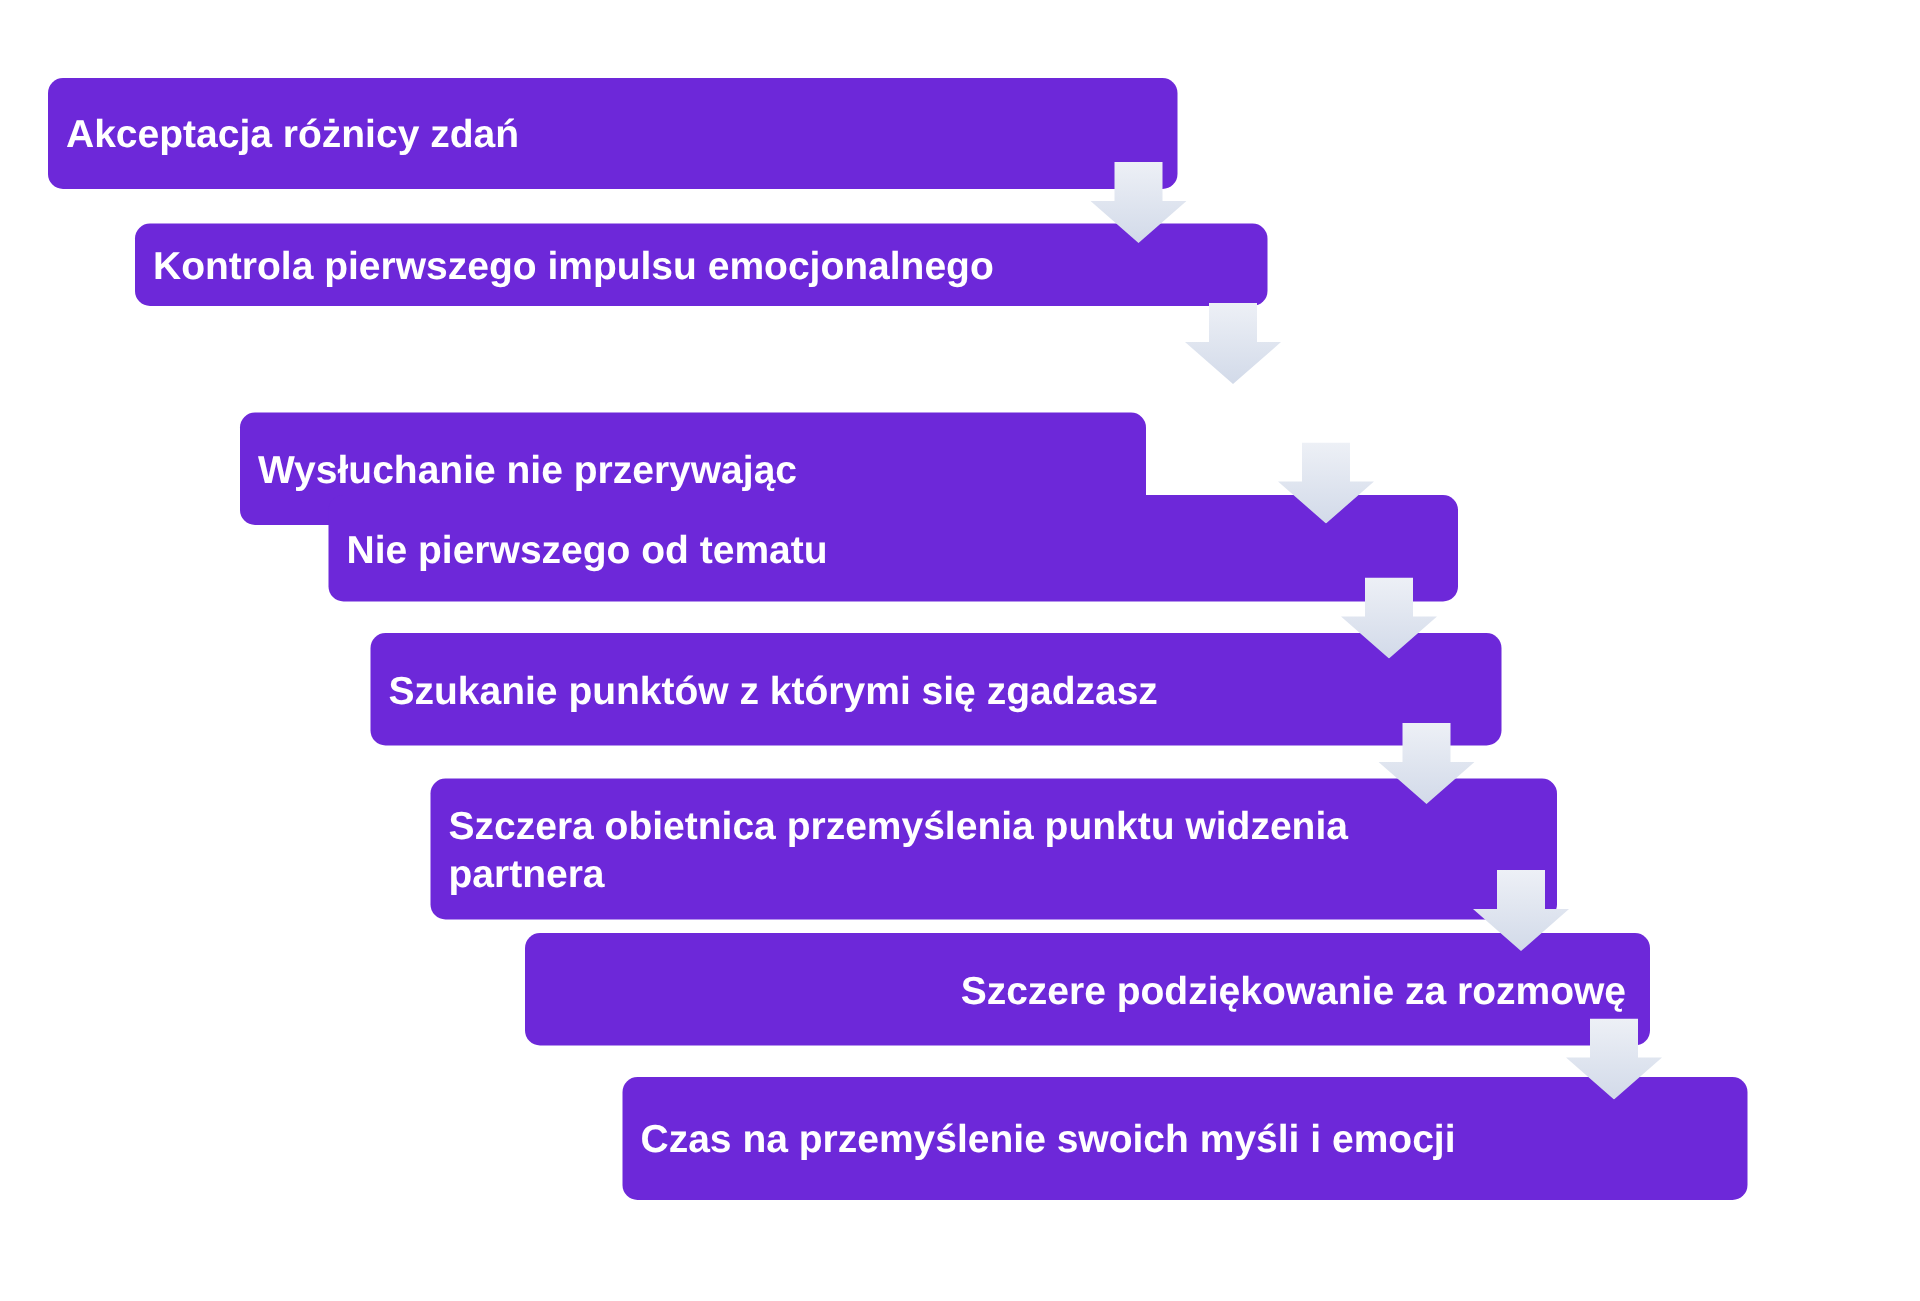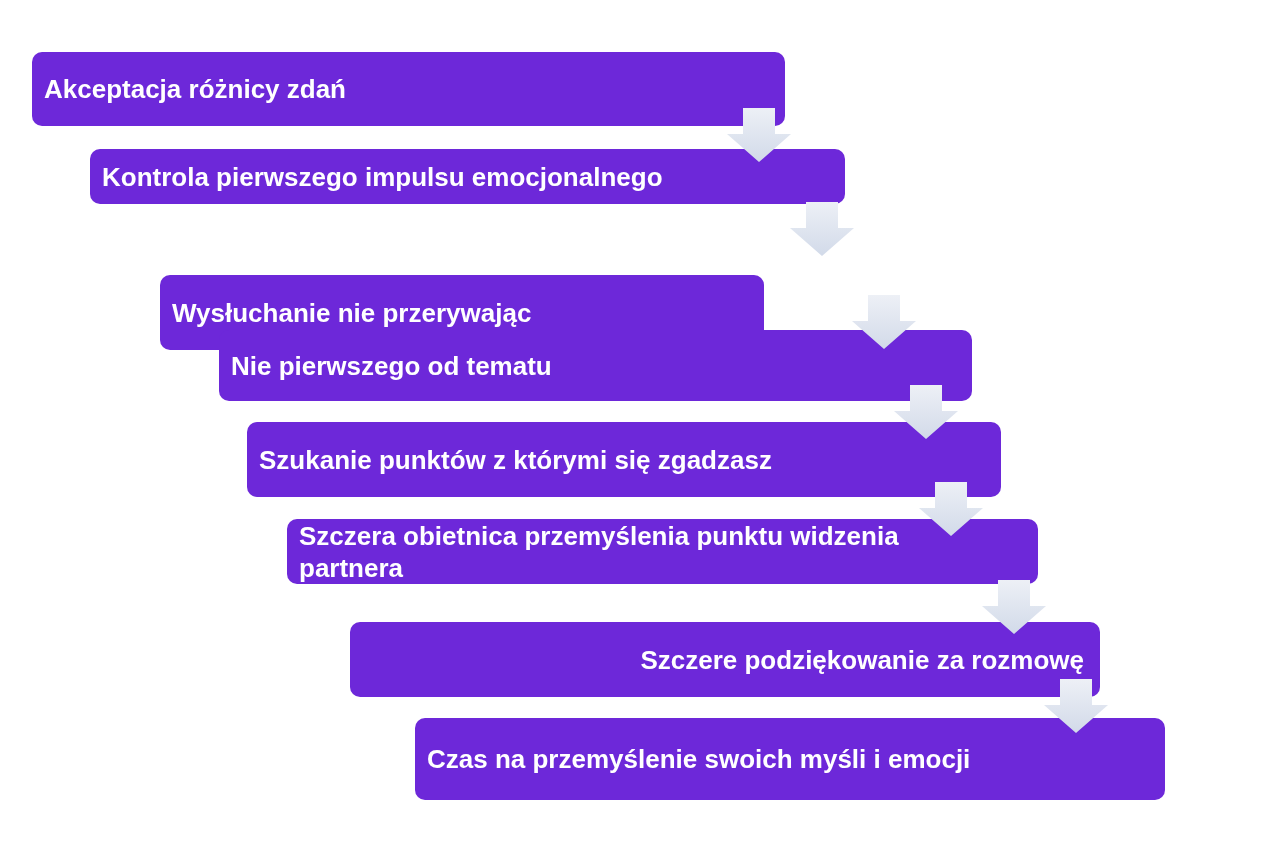--- a/index.html
+++ b/index.html
@@ -37,21 +37,21 @@
     position: absolute;
     width: 64px;
     height: 54px;
   }
   
   .bar-1 { left: 32px;  top: 52px;  width: 753px; height: 74px; }
   .bar-2 { left: 90px;  top: 149px; width: 755px; height: 55px; }
   .bar-3 { left: 160px; top: 240px; width: 604px; height: 75px; margin-top: 35px; }
   .bar-4 { left: 219px; top: 330px; width: 753px; height: 71px; }
   .bar-5 { left: 223px; top: 422px; width: 754px; height: 75px; margin-left: 24px; }
-  .bar-6 { left: 287px; top: 519px; width: 751px; height: 65px; }
+  .bar-6 { left: 287px; top: 519px; width: 751px; height: 94px; }
   .bar-7 { left: 350px; top: 622px; width: 750px; height: 75px; justify-content: flex-end; }
   .bar-8 { left: 415px; top: 718px; width: 750px; height: 82px; }
 
   .arrow-1 { left: 727px;  top: 108px; }
   .arrow-2 { left: 790px;  top: 202px; }
   .arrow-3 { left: 852px;  top: 295px; }
   .arrow-4 { left: 894px;  top: 385px; }
   .arrow-5 { left: 919px;  top: 482px; }
   .arrow-6 { left: 982px;  top: 580px; }
   .arrow-7 { left: 1044px; top: 679px; }

